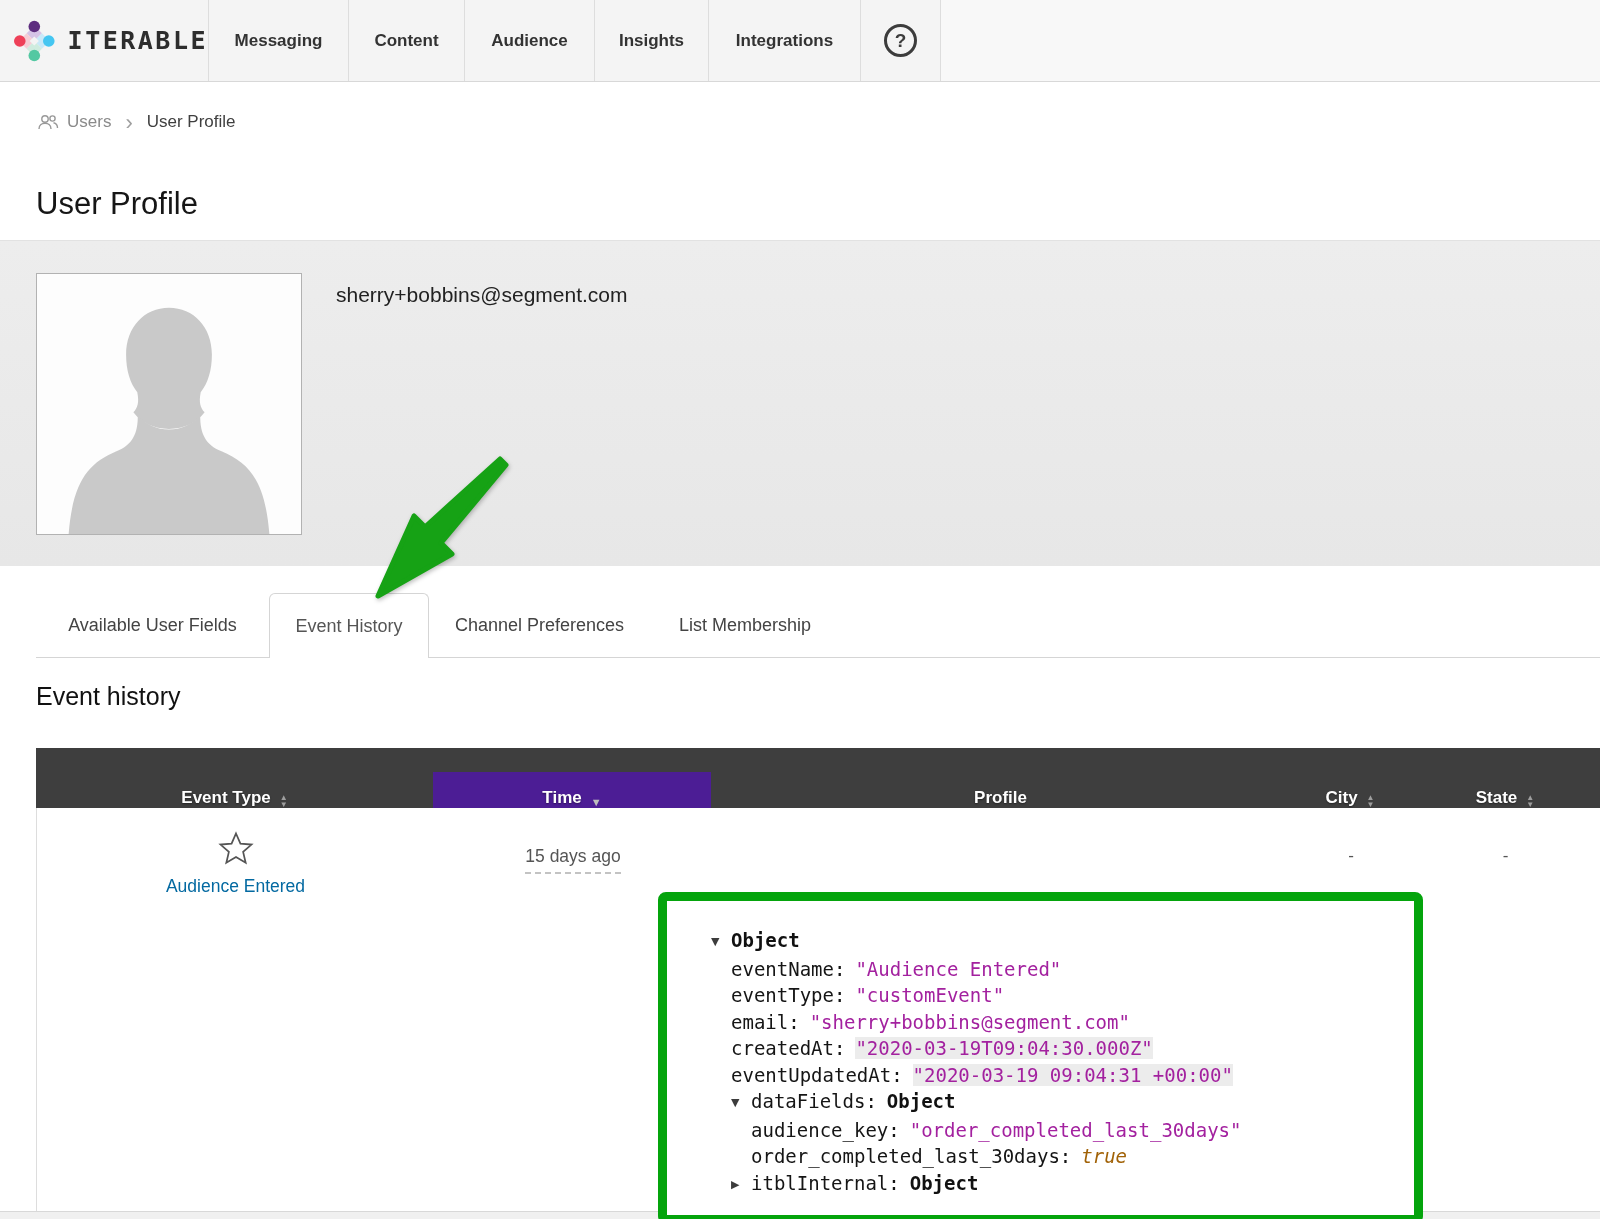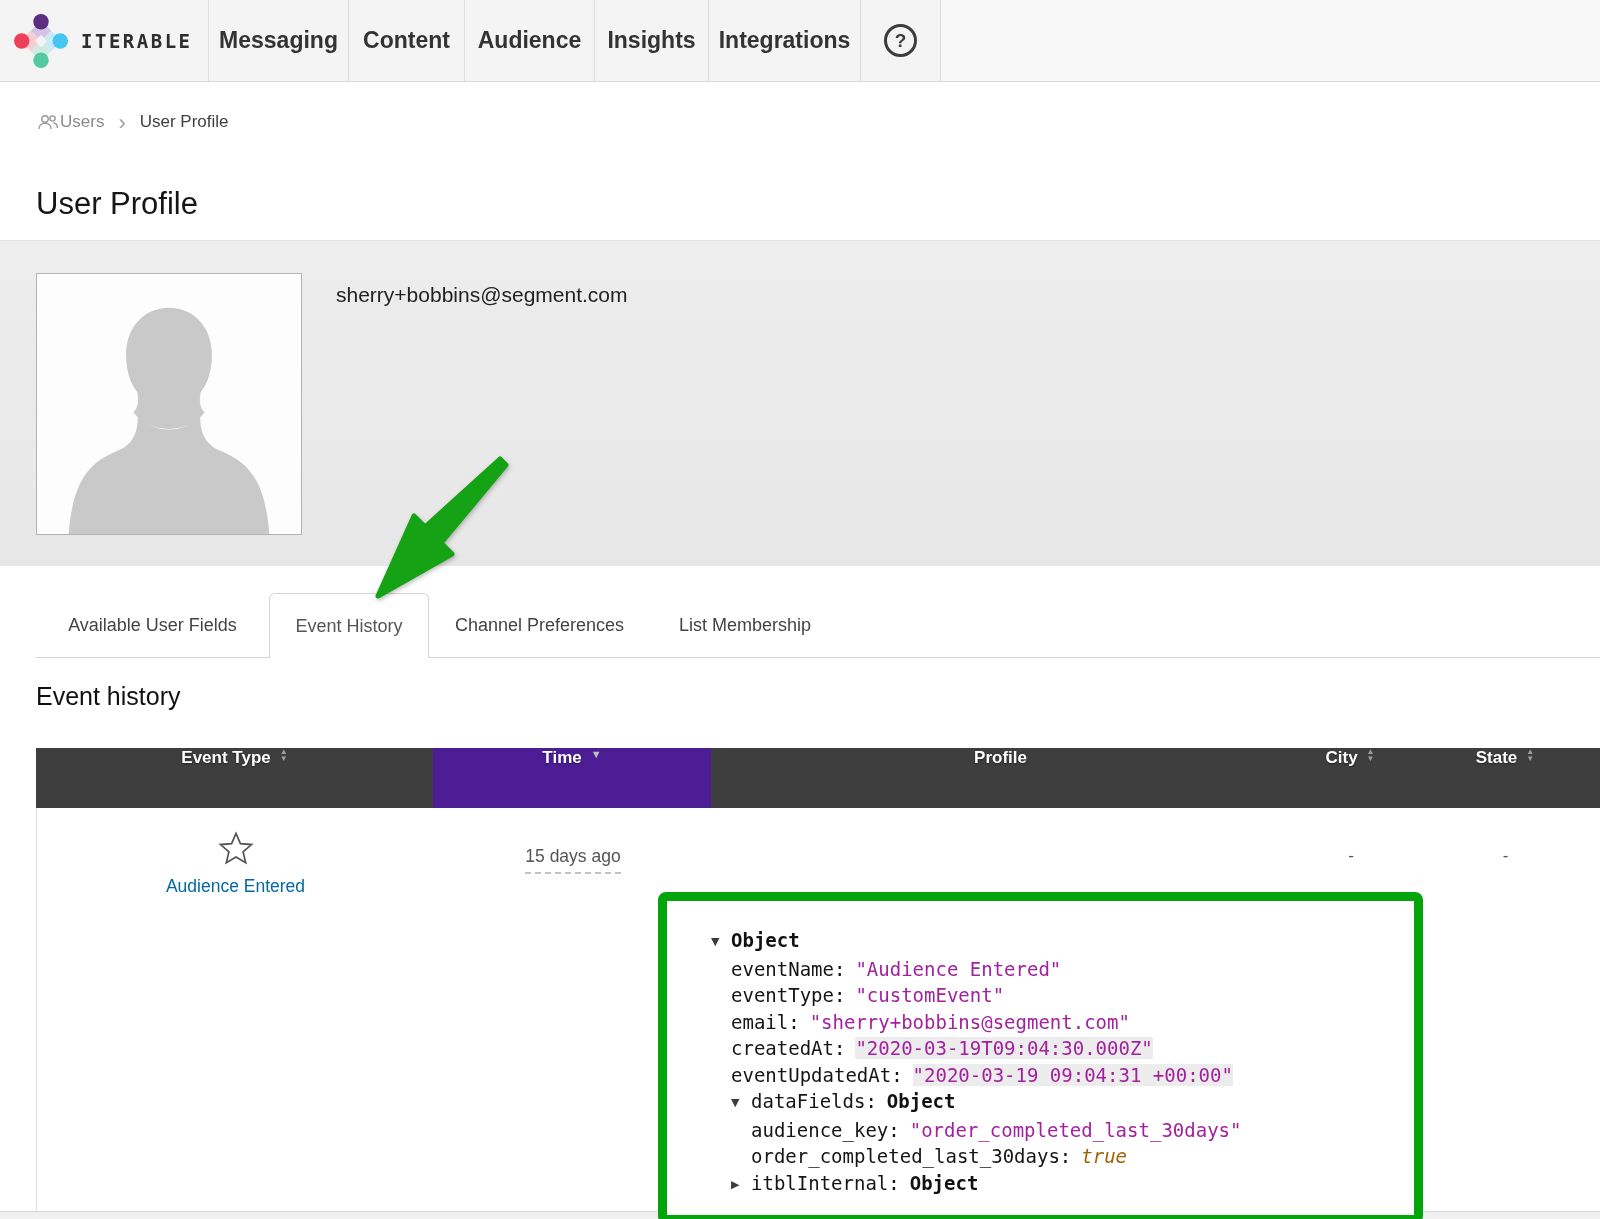--- a/index.html
+++ b/index.html
@@ -4,34 +4,34 @@
 <style>
   * { margin:0; padding:0; box-sizing:border-box; }
   html,body { width:1600px; height:1219px; background:#fff; overflow:hidden;
               font-family:"Liberation Sans", sans-serif; position:relative; }
 
   
   .topnav { position:absolute; left:0; top:0; width:1600px; height:82px;
             background:#f4f4f4; border-bottom:1px solid #d8d8d8; display:flex; }
   .brand { width:208px; display:flex; align-items:center; padding-left:14px; gap:13px; cursor:pointer; }
   .brandname { font-family:"DejaVu Sans Mono", monospace; font-weight:bold;
-               font-size:19px; letter-spacing:2.5px; color:#2d2d2d; }
+               font-size:25px; letter-spacing:2.5px; color:#2d2d2d; }
   .navitem { display:flex; align-items:center; justify-content:center;
-             border-left:1px solid #ddd; font-size:23px; font-weight:bold; color:#333; cursor:pointer; }
+             border-left:1px solid #ddd; font-size:17px; font-weight:bold; color:#333; cursor:pointer; }
   .ni-0{width:140px}.ni-1{width:116px}.ni-2{width:130px}.ni-3{width:114px}.ni-4{width:152px}
   .navhelp { width:80px; border-left:1px solid #ddd; display:flex; align-items:center; justify-content:center; cursor:pointer; }
   .helpcircle { width:33px; height:33px; border:3px solid #3c3c3c; border-radius:50%;
                 display:flex; align-items:center; justify-content:center;
                 font-size:19px; font-weight:bold; color:#3c3c3c; }
   .navrest { flex:1; border-left:1px solid #ddd; background:#f8f8f8; }
 
   
   .breadcrumb { position:absolute; left:36px; top:112px; display:flex; align-items:center;
                 gap:14px; font-size:17px; }
-  .bc-link { display:flex; align-items:center; color:#8a8a8a; cursor:pointer; }
+  .bc-link { display:flex; align-items:center; gap:7px; color:#8a8a8a; cursor:pointer; }
   .bc-sep { color:#9f9f9f; font-size:22px; line-height:17px; }
   .bc-current { color:#3f3f3f; }
   h1.pagetitle { position:absolute; left:36px; top:186px; font-size:31px; font-weight:500; color:#161616; }
 
   
   .banner { position:absolute; left:0; top:240px; width:1600px; height:326px;
             background:linear-gradient(180deg,#ededed 0%,#e7e7e7 100%);
             border-top:1px solid #e2e2e2; }
   .avatar { position:absolute; left:36px; top:32px; width:266px; height:262px;
             background:#fdfdfd; border:1px solid #b2b2b2; overflow:hidden; }
@@ -46,23 +46,23 @@
   .t-0{width:233px}.t-1{width:160px}.t-2{width:221px}.t-3{width:190px}
   .tab.active { background:#fff; border:1px solid #d5d5d5; border-bottom:none;
                 border-radius:6px 6px 0 0; z-index:2; color:#555; }
 
   h2.sectionheading { position:absolute; left:36px; top:682px; font-size:25px; font-weight:500; color:#111; }
 
   
   .thead { position:absolute; left:36px; top:748px; width:1564px; height:60px;
            display:grid; grid-template-columns:397px 278px 579px 120px 1fr;
            background:#3e3e3e; }
-  .th { display:flex; align-items:flex-start; justify-content:center; gap:9px;
+  .th { display:flex; align-items:flex-end; justify-content:center; gap:9px;
         color:#fff; font-size:17px; font-weight:bold; cursor:pointer;
-        text-shadow:0 1px 2px rgba(0,0,0,.45); }
+        text-shadow:0 1px 2px rgba(0,0,0,.45);margin-top:24px; }
   .th.sorted { background:#4c1d95; }
   .th.plain { cursor:default; }
   .sorticons { display:flex; flex-direction:column; font-size:8px; line-height:7px;
                color:#9e9e9e; text-shadow:none; }
   .sortdesc { font-size:11px; color:#bdbdbd; text-shadow:none; }
 
   .trow { position:absolute; left:36px; top:808px; width:1564px; height:403px; background:#fff;
           border-left:1px solid #ddd; display:grid;
           grid-template-columns:397px 278px 579px 120px 1fr; }
   .cell-event { display:flex; flex-direction:column; align-items:center; }

